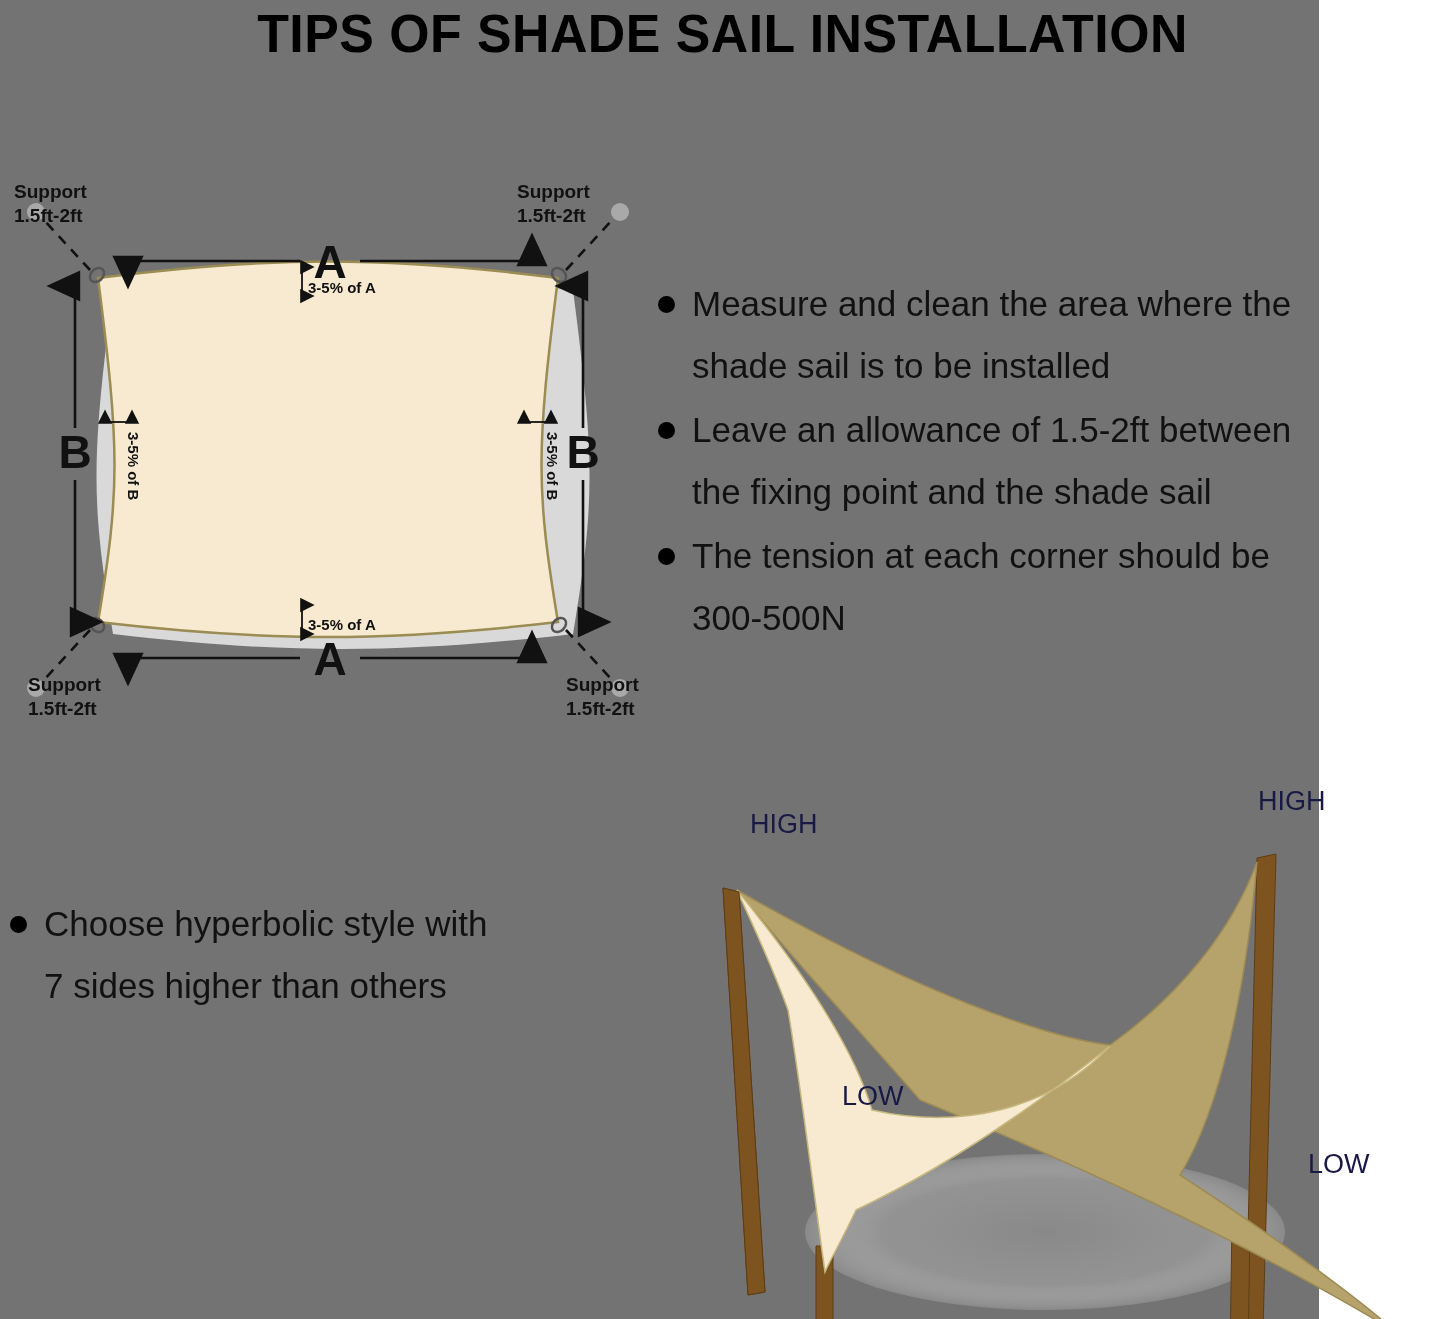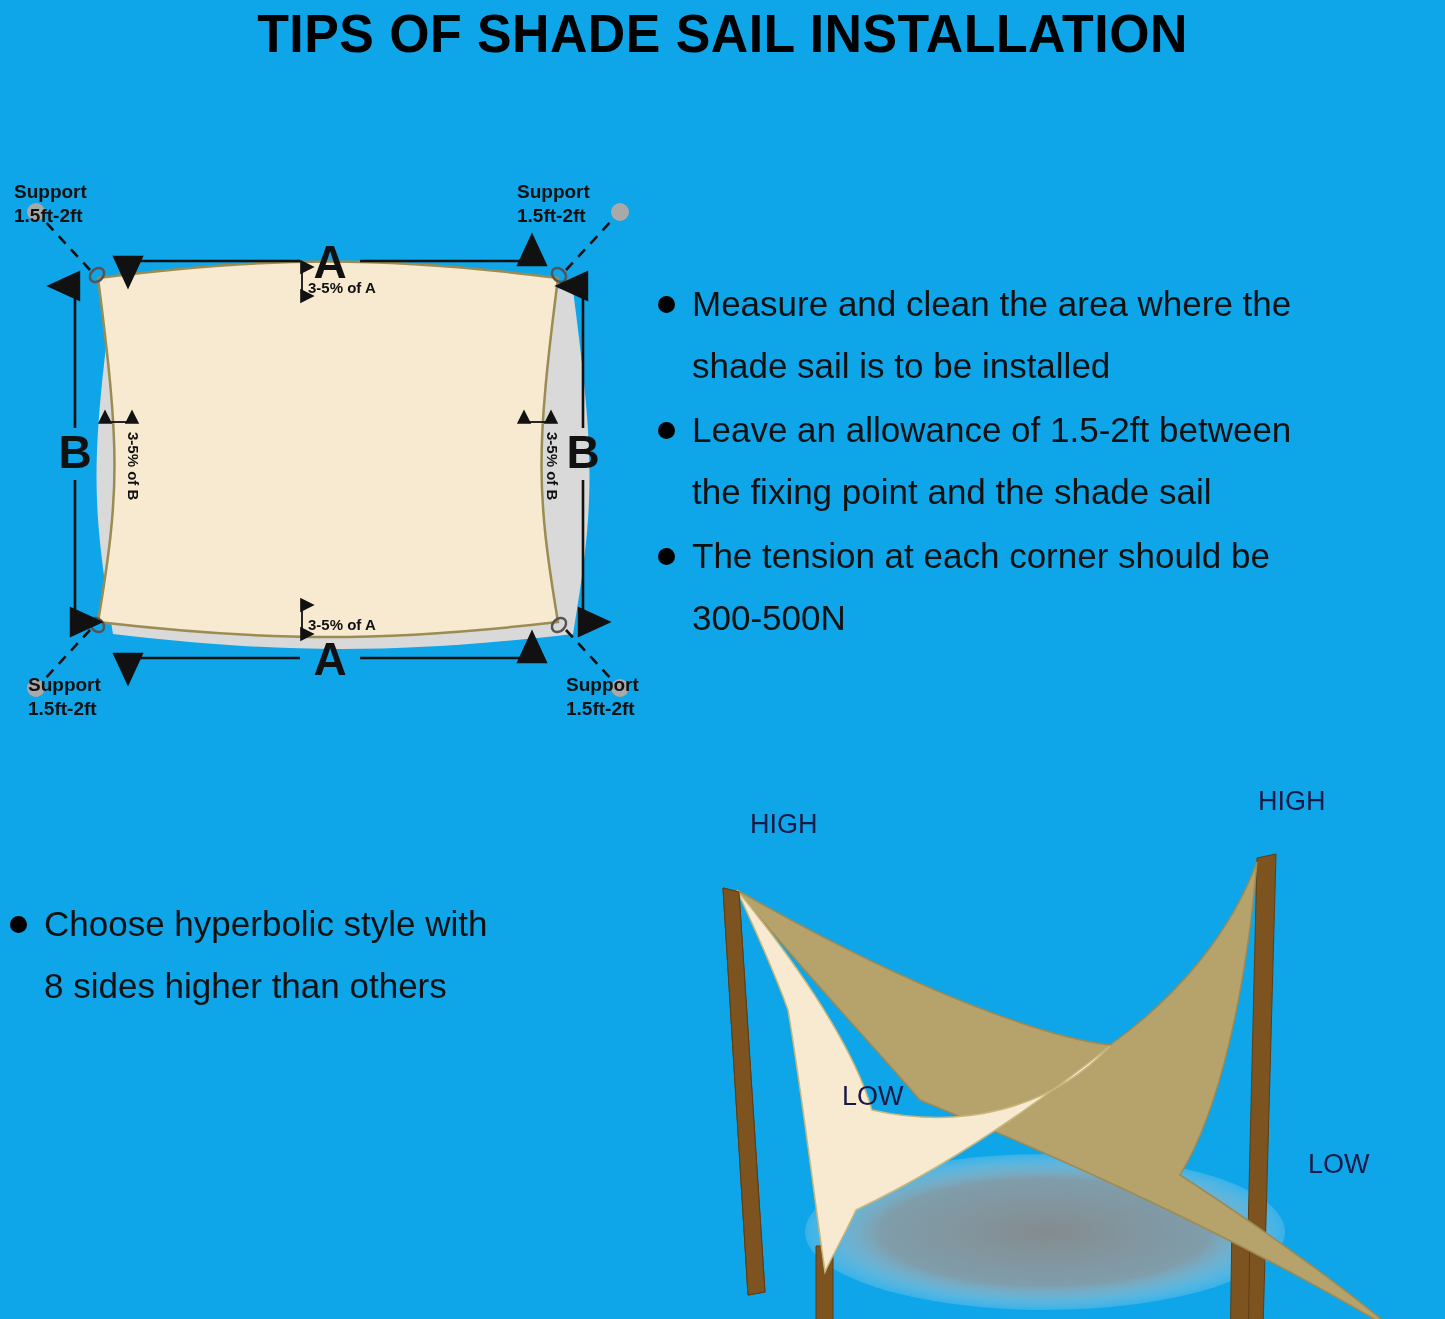--- a/index.html
+++ b/index.html
@@ -9,23 +9,23 @@
   }
   body {
     width: 1445px;
     height: 1319px;
     position: relative;
     font-family: "DejaVu Sans", sans-serif;
     overflow: hidden;
   }
   #page {
     position: relative;
-    width: 1445px;
+    width: 1319px;
     height: 1319px;
-    background: #0ea5e9;
+    background: #737373;
   }
 
   
   #title {
     position: absolute;
     left: 0;
     top: 2px;
     width: 1445px;
     text-align: center;
     font-family: "Liberation Sans", sans-serif;
@@ -255,21 +255,21 @@
     <li class="bullet-item">Measure and clean the area where the
 shade sail is to be installed</li>
     <li class="bullet-item">Leave an allowance of 1.5-2ft between
 the fixing point and the shade sail</li>
     <li class="bullet-item">The tension at each corner should be
 300-500N</li>
   </ul>
 
   <ul class="bullet-list" id="tips-bottom">
     <li class="bullet-item">Choose hyperbolic style with
-8 sides higher than others</li>
+7 sides higher than others</li>
   </ul>
 
   <div class="region" id="hyper-diagram">
     <svg width="830" height="540" viewBox="0 0 830 540" xmlns="http://www.w3.org/2000/svg">
       <defs>
         <radialGradient id="groundShadow" cx="50%" cy="50%" r="55%">
           <stop offset="0%" stop-color="#8a8a8a" stop-opacity="0.95"></stop>
           <stop offset="62%" stop-color="#9b9b9b" stop-opacity="0.8"></stop>
           <stop offset="100%" stop-color="#ffffff" stop-opacity="0"></stop>
         </radialGradient>

